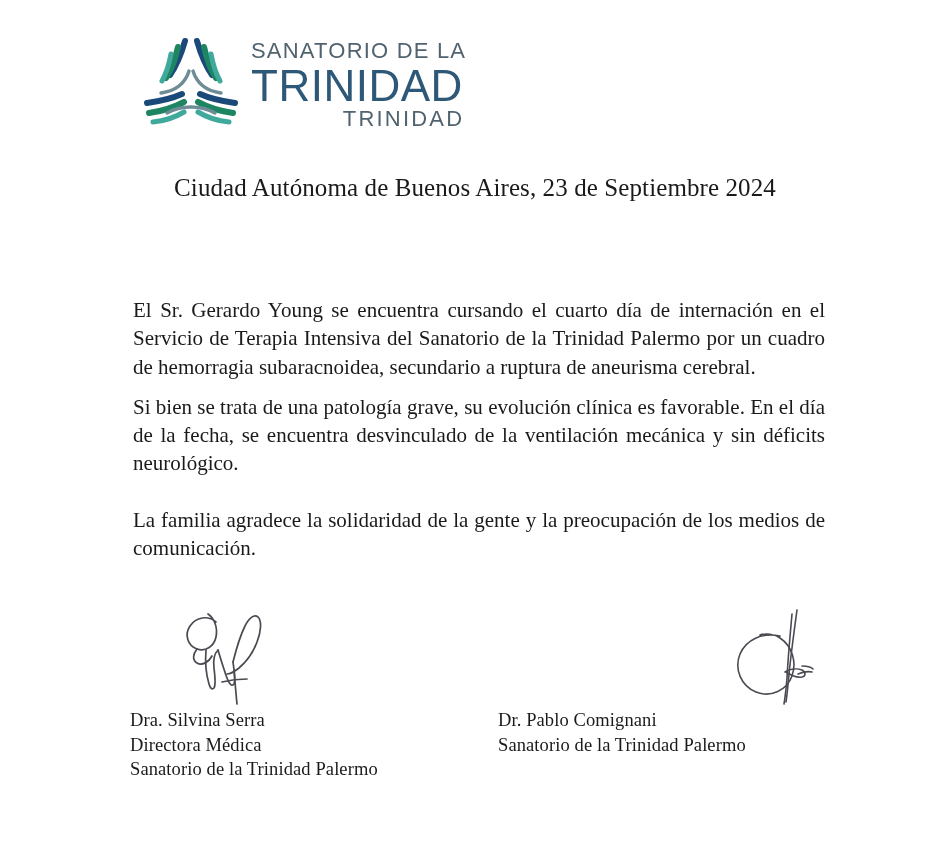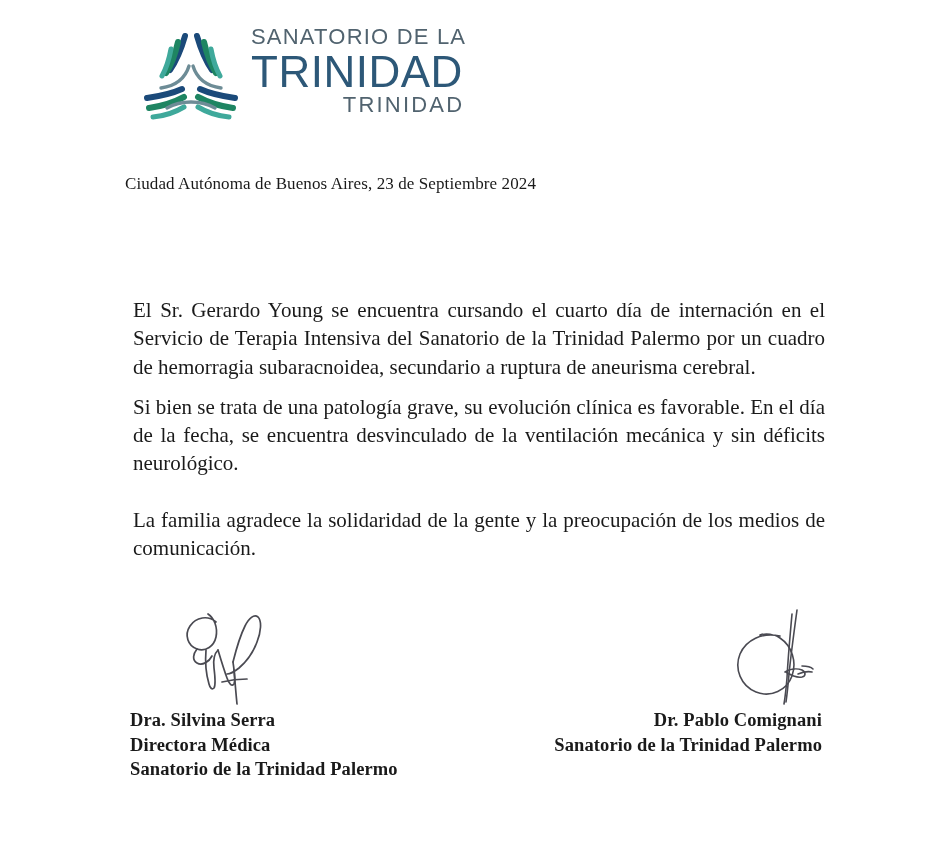--- a/index.html
+++ b/index.html
@@ -17,20 +17,21 @@
   }
 
   
   .letterhead {
     position: absolute;
     left: 137px;
     top: 26px;
     width: 340px;
     height: 118px;
     display: flex;
+    align-items: center;
   }
   .logo-mark {
     width: 108px;
     height: 108px;
     flex: 0 0 108px;
   }
   .logo-wordmark {
     margin-left: 6px;
     display: flex;
     flex-direction: column;
@@ -63,22 +64,22 @@
     margin-top: 1px;
     margin-right: 2px;
   }
 
   
   .date-line {
     position: absolute;
     left: 125px;
     top: 174px;
     width: 700px;
-    text-align: left;
-    font-size: 17px;
+    text-align: center;
+    font-size: 25px;
     letter-spacing: 0.1px;
   }
 
   
   .body-block {
     position: absolute;
     left: 133px;
     top: 296px;
     width: 692px;
     font-size: 21px;
@@ -111,26 +112,26 @@
   .sig-glyph {
     height: 112px;
     position: relative;
   }
   .sig-glyph svg { position: absolute; }
   .sig-col.left  .sig-glyph svg { left: 52px;  top: 2px; }
   .sig-col.right .sig-glyph svg { left: 216px; top: 0px; }
 
   .sig-names {
     font-size: 18.5px;
-    font-weight: bold;
+    font-weight: normal;
     line-height: 24.5px;
     letter-spacing: 0.1px;
   }
   .sig-col.left  .sig-names { text-align: left;  padding-left: 18px; }
-  .sig-col.right .sig-names { text-align: right; padding-right: 16px; }
+  .sig-col.right .sig-names { text-align: left; padding-right: 16px; }
 </style>
 </head>
 <body>
 
 <div class="letterhead">
 
   <div class="logo-mark">
     <svg viewBox="0 0 108 108" width="108" height="108" aria-hidden="true">
       <g fill="none" stroke-linecap="round">
 

